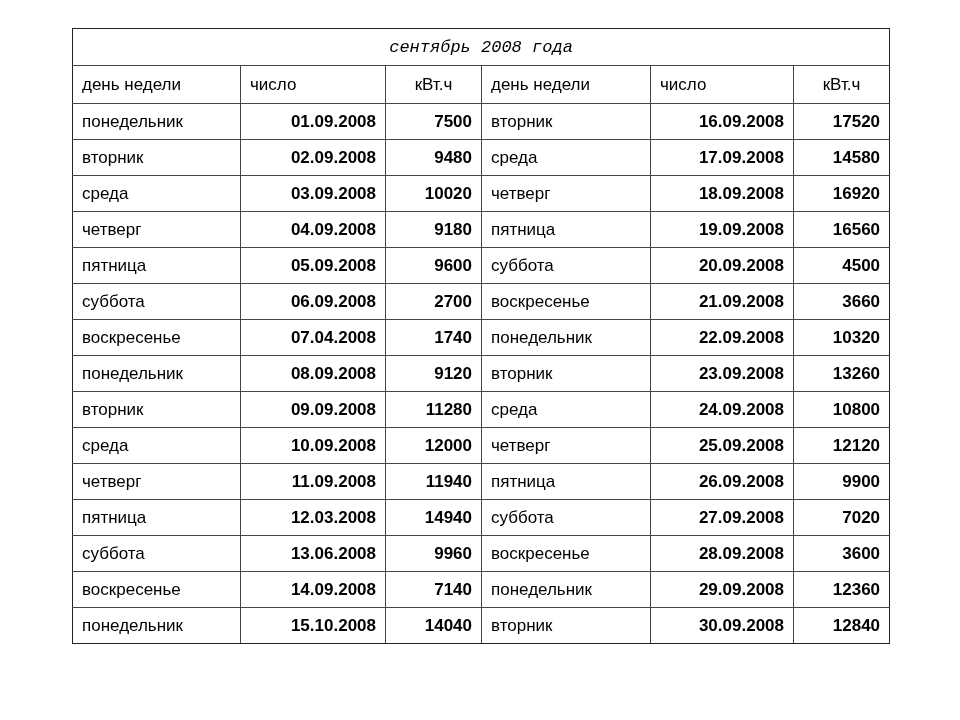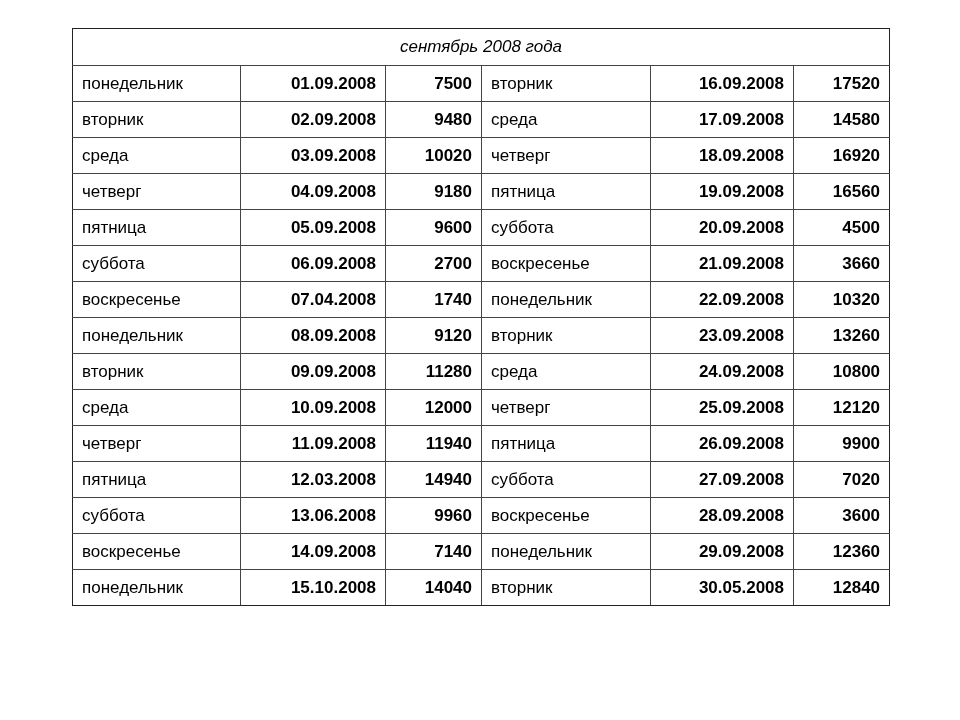--- a/index.html
+++ b/index.html
@@ -31,20 +31,21 @@
       padding: 0 9px;
       height: 35px;
       white-space: nowrap;
       overflow: hidden;
     }
     tr.title td {
       height: 36px;
       text-align: center;
       font-style: italic;
       border-top: 1.5px solid #222;
+      font-family: Liberation Mono, monospace;
     }
     tr.head td { height: 37px; }
     td.num { text-align: right; font-weight: bold; }
     td.hnum { text-align: center; }
     td.first { border-left: 1.5px solid #222; }
     td.last { border-right: 1.5px solid #222; }
     tr:last-child td { border-bottom: 1.5px solid #222; }
   </style>
 </head>
 <body>
@@ -55,20 +56,28 @@
       <col style="width:168px">
       <col style="width:145px">
       <col style="width:96px">
       <col style="width:169px">
       <col style="width:143px">
       <col style="width:96px">
     </colgroup>
     <tbody id="tbody">
       <tr class="title">
         <td colspan="6" class="first last">сентябрь 2008 года</td>
+      </tr>
+      <tr class="head">
+        <td class="first">день недели</td>
+        <td>число</td>
+        <td class="hnum">кВт.ч</td>
+        <td>день недели</td>
+        <td>число</td>
+        <td class="hnum last">кВт.ч</td>
       </tr>
     <tr>
           <td class="first">понедельник</td>
           <td class="num">01.09.2008</td>
           <td class="num">7500</td>
           <td>вторник</td>
           <td class="num">16.09.2008</td>
           <td class="num last">17520</td>
         </tr>
         <tr>
@@ -173,18 +182,18 @@
           <td class="num">7140</td>
           <td>понедельник</td>
           <td class="num">29.09.2008</td>
           <td class="num last">12360</td>
         </tr>
         <tr>
           <td class="first">понедельник</td>
           <td class="num">15.10.2008</td>
           <td class="num">14040</td>
           <td>вторник</td>
-          <td class="num">30.05.2008</td>
+          <td class="num">30.09.2008</td>
           <td class="num last">12840</td>
         </tr>
       </tbody>
   </table>
 </div>
 
 </body></html>

